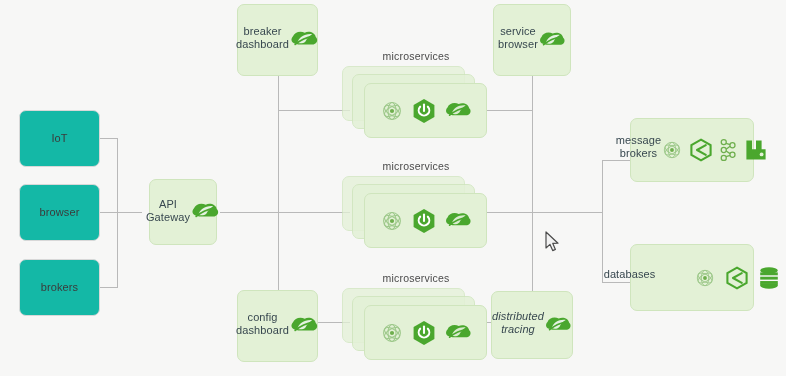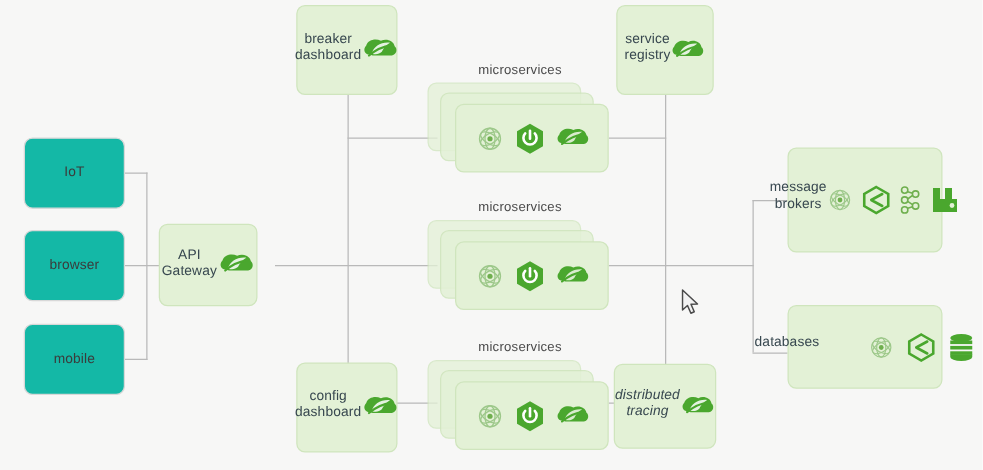--- a/index.html
+++ b/index.html
@@ -127,24 +127,24 @@
 
   <div class="node grey" style="left:19px; top:110px; width:81px; height:57px;">
     <div class="label">IoT</div>
   </div>
 
   <div class="node grey" style="left:19px; top:184px; width:81px; height:57px;">
     <div class="label">browser</div>
   </div>
 
   <div class="node grey" style="left:19px; top:259px; width:81px; height:57px;">
-    <div class="label">mobile</div>
-  </div>
-
-  <div class="node green" style="left:127px; top:179px; width:79px; height:66px;">
+    <div class="label">brokers</div>
+  </div>
+
+  <div class="node green" style="left:149px; top:179px; width:68px; height:66px;">
     <div class="label" style="margin-bottom:3px;">API
 Gateway</div>
     <span>
       <svg width="30" height="22" viewBox="0 0 40 30">
         <path d="M9 20 C3 20 1 14 5 10 C7 4 15 2 21 5 C27 2 35 5 36 11 C39 13 39 20 33 21 L12 21 Z" fill="#4aa72e"></path>
         <path d="M11 19 C13 11 21 6 31 7 C26 10 24 13 22 17 C19 20 15 20 11 19 Z" fill="#ffffff" opacity=".85"></path>
         <path d="M8 21 C14 16 24 11 32 10" stroke="#4aa72e" stroke-width="2.4" fill="none" stroke-linecap="round"></path>
       </svg>
     </span>
   </div>
@@ -168,21 +168,21 @@
       <svg width="30" height="22" viewBox="0 0 40 30">
         <path d="M9 20 C3 20 1 14 5 10 C7 4 15 2 21 5 C27 2 35 5 36 11 C39 13 39 20 33 21 L12 21 Z" fill="#4aa72e"></path>
         <path d="M11 19 C13 11 21 6 31 7 C26 10 24 13 22 17 C19 20 15 20 11 19 Z" fill="#ffffff" opacity=".85"></path>
         <path d="M8 21 C14 16 24 11 32 10" stroke="#4aa72e" stroke-width="2.4" fill="none" stroke-linecap="round"></path>
       </svg>
     </span>
   </div>
 
   <div class="node green" style="left:493px; top:4px; width:78px; height:72px;">
     <div class="label" style="margin-bottom:4px;">service
-registry</div>
+browser</div>
     <span>
       <svg width="28" height="21" viewBox="0 0 40 30">
         <path d="M9 20 C3 20 1 14 5 10 C7 4 15 2 21 5 C27 2 35 5 36 11 C39 13 39 20 33 21 L12 21 Z" fill="#4aa72e"></path>
         <path d="M11 19 C13 11 21 6 31 7 C26 10 24 13 22 17 C19 20 15 20 11 19 Z" fill="#ffffff" opacity=".85"></path>
         <path d="M8 21 C14 16 24 11 32 10" stroke="#4aa72e" stroke-width="2.4" fill="none" stroke-linecap="round"></path>
       </svg>
     </span>
   </div>
 
   <div class="node green" style="left:491px; top:291px; width:82px; height:68px;">
@@ -295,21 +295,21 @@
           <svg width="28" height="22" viewBox="0 0 40 30">
             <path d="M9 20 C3 20 1 14 5 10 C7 4 15 2 21 5 C27 2 35 5 36 11 C39 13 39 20 33 21 L12 21 Z" fill="#4aa72e"></path>
             <path d="M11 19 C13 11 21 6 31 7 C26 10 24 13 22 17 C19 20 15 20 11 19 Z" fill="#e8f3df" opacity=".9"></path>
             <path d="M8 21 C14 16 24 11 32 10" stroke="#4aa72e" stroke-width="2.4" fill="none" stroke-linecap="round"></path>
           </svg>
         </span>
       </span>
     </div>
   </div>
 
-  <div class="node green" style="left:630px; top:118px; width:124px; height:84px;">
+  <div class="node green" style="left:630px; top:118px; width:124px; height:64px;">
     <div class="label" style="margin-bottom:6px;">message brokers</div>
     <span class="iconrow" style="gap:6px;">
       <span>
         <svg width="22" height="22" viewBox="0 0 30 30">
           <g fill="none" stroke="#9dc88a" stroke-width="1.3">
             <circle cx="15" cy="15" r="10.5"></circle>
             <ellipse cx="15" cy="15" rx="10.5" ry="5" transform="rotate(30 15 15)"></ellipse>
             <ellipse cx="15" cy="15" rx="10.5" ry="5" transform="rotate(90 15 15)"></ellipse>
             <ellipse cx="15" cy="15" rx="10.5" ry="5" transform="rotate(150 15 15)"></ellipse>
           </g>

